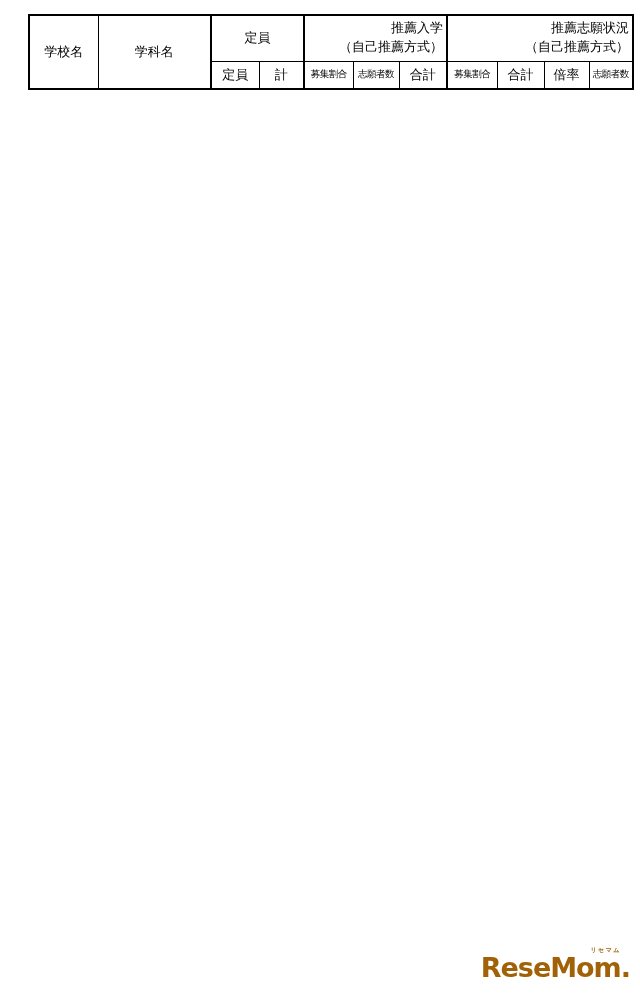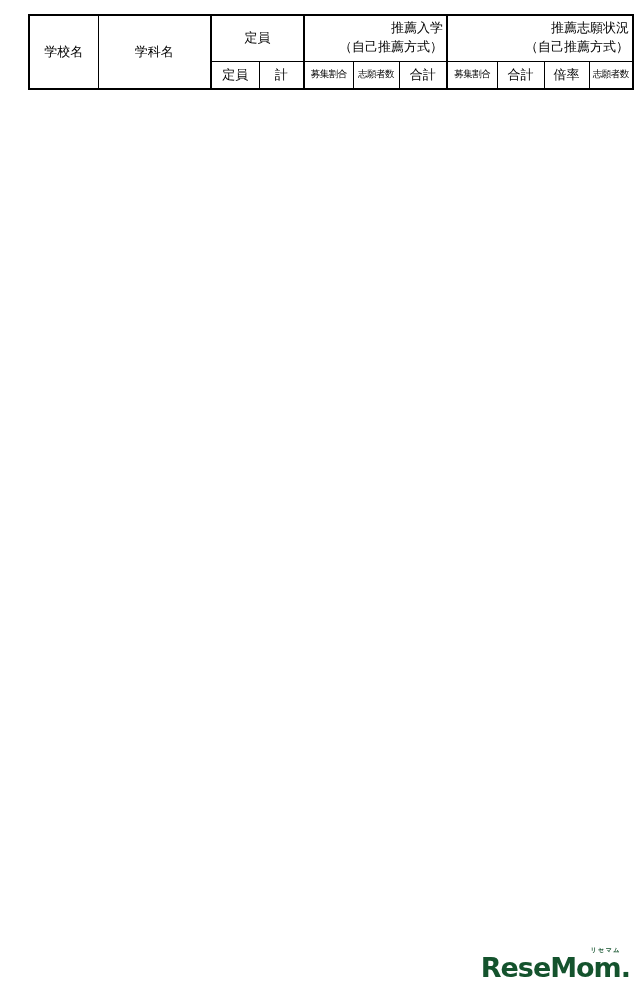--- a/index.html
+++ b/index.html
@@ -100,18 +100,18 @@
         <th>合計</th>
         <th class="bl2 small">募集割合</th>
         <th>合計</th>
         <th>倍率</th>
         <th class="small">志願者数</th>
       </tr>
     </thead>
     <tbody></tbody>
   </table>
 
-  <div class="logo" style="color: #14532d;">
+  <div class="logo" style="color: #a16207;">
     <span class="logo-ruby">リセマム</span>
     <span class="logo-text">ReseMom.</span>
   </div>
 
 </div>
 
 </body></html>

